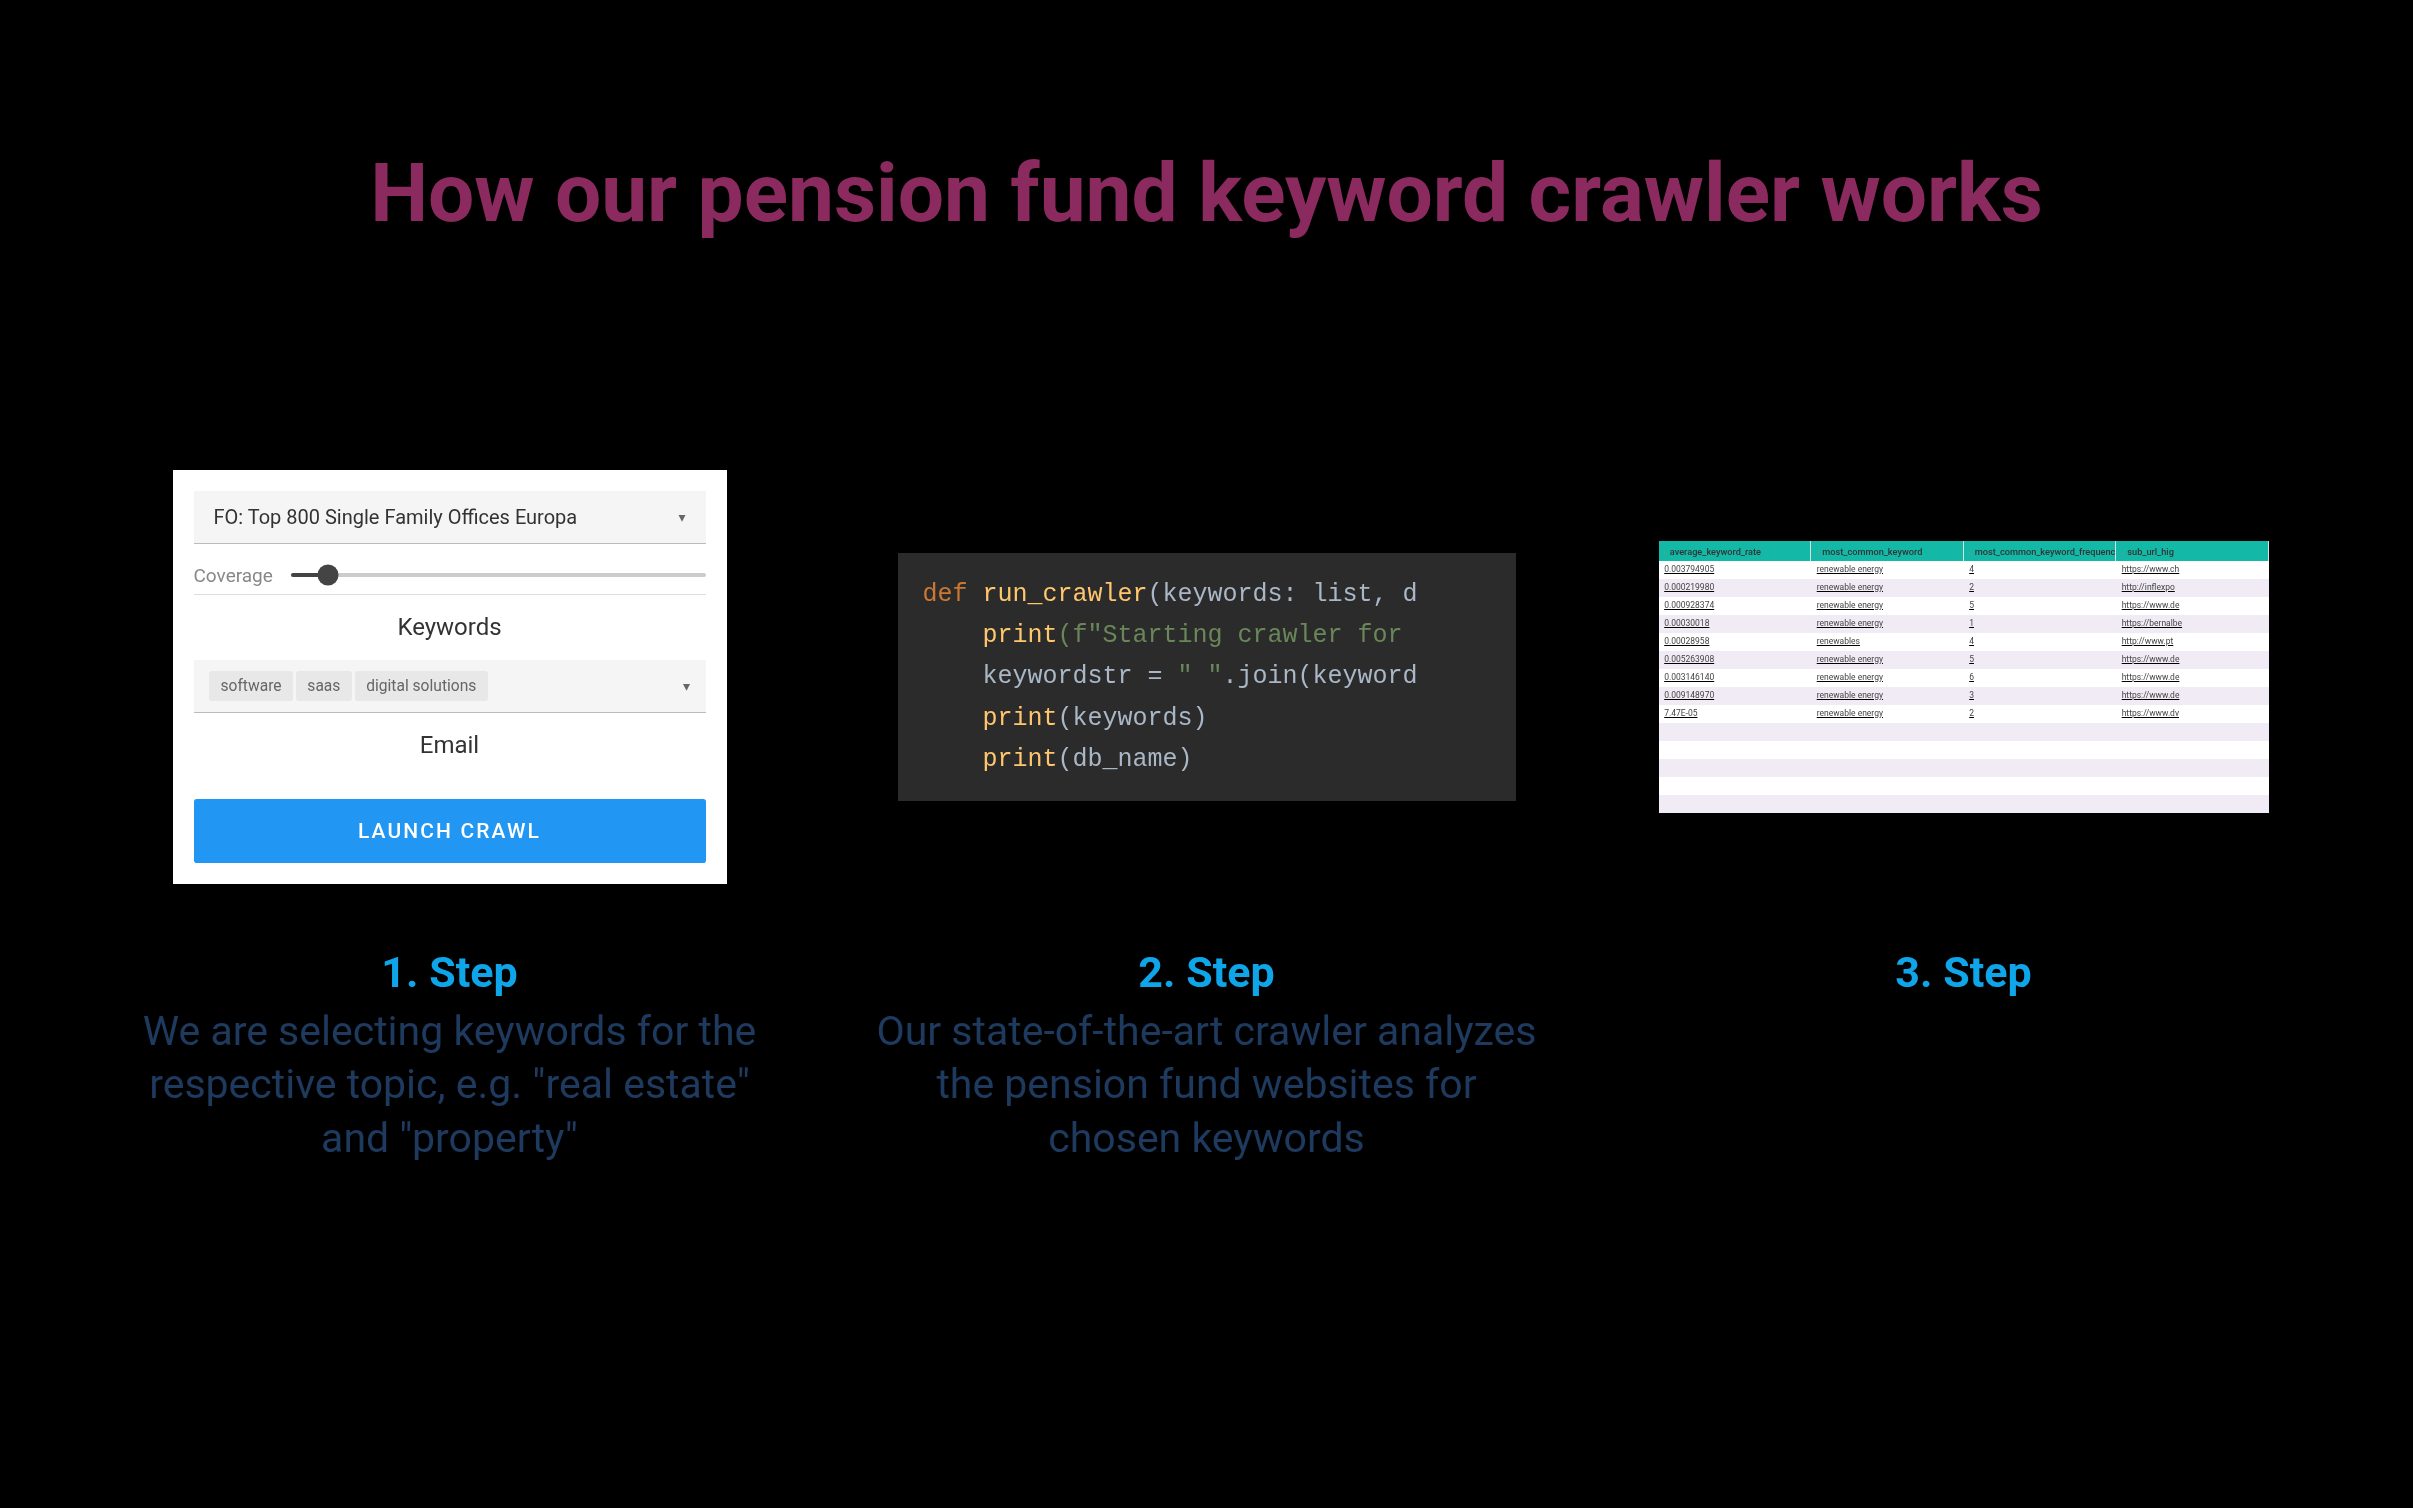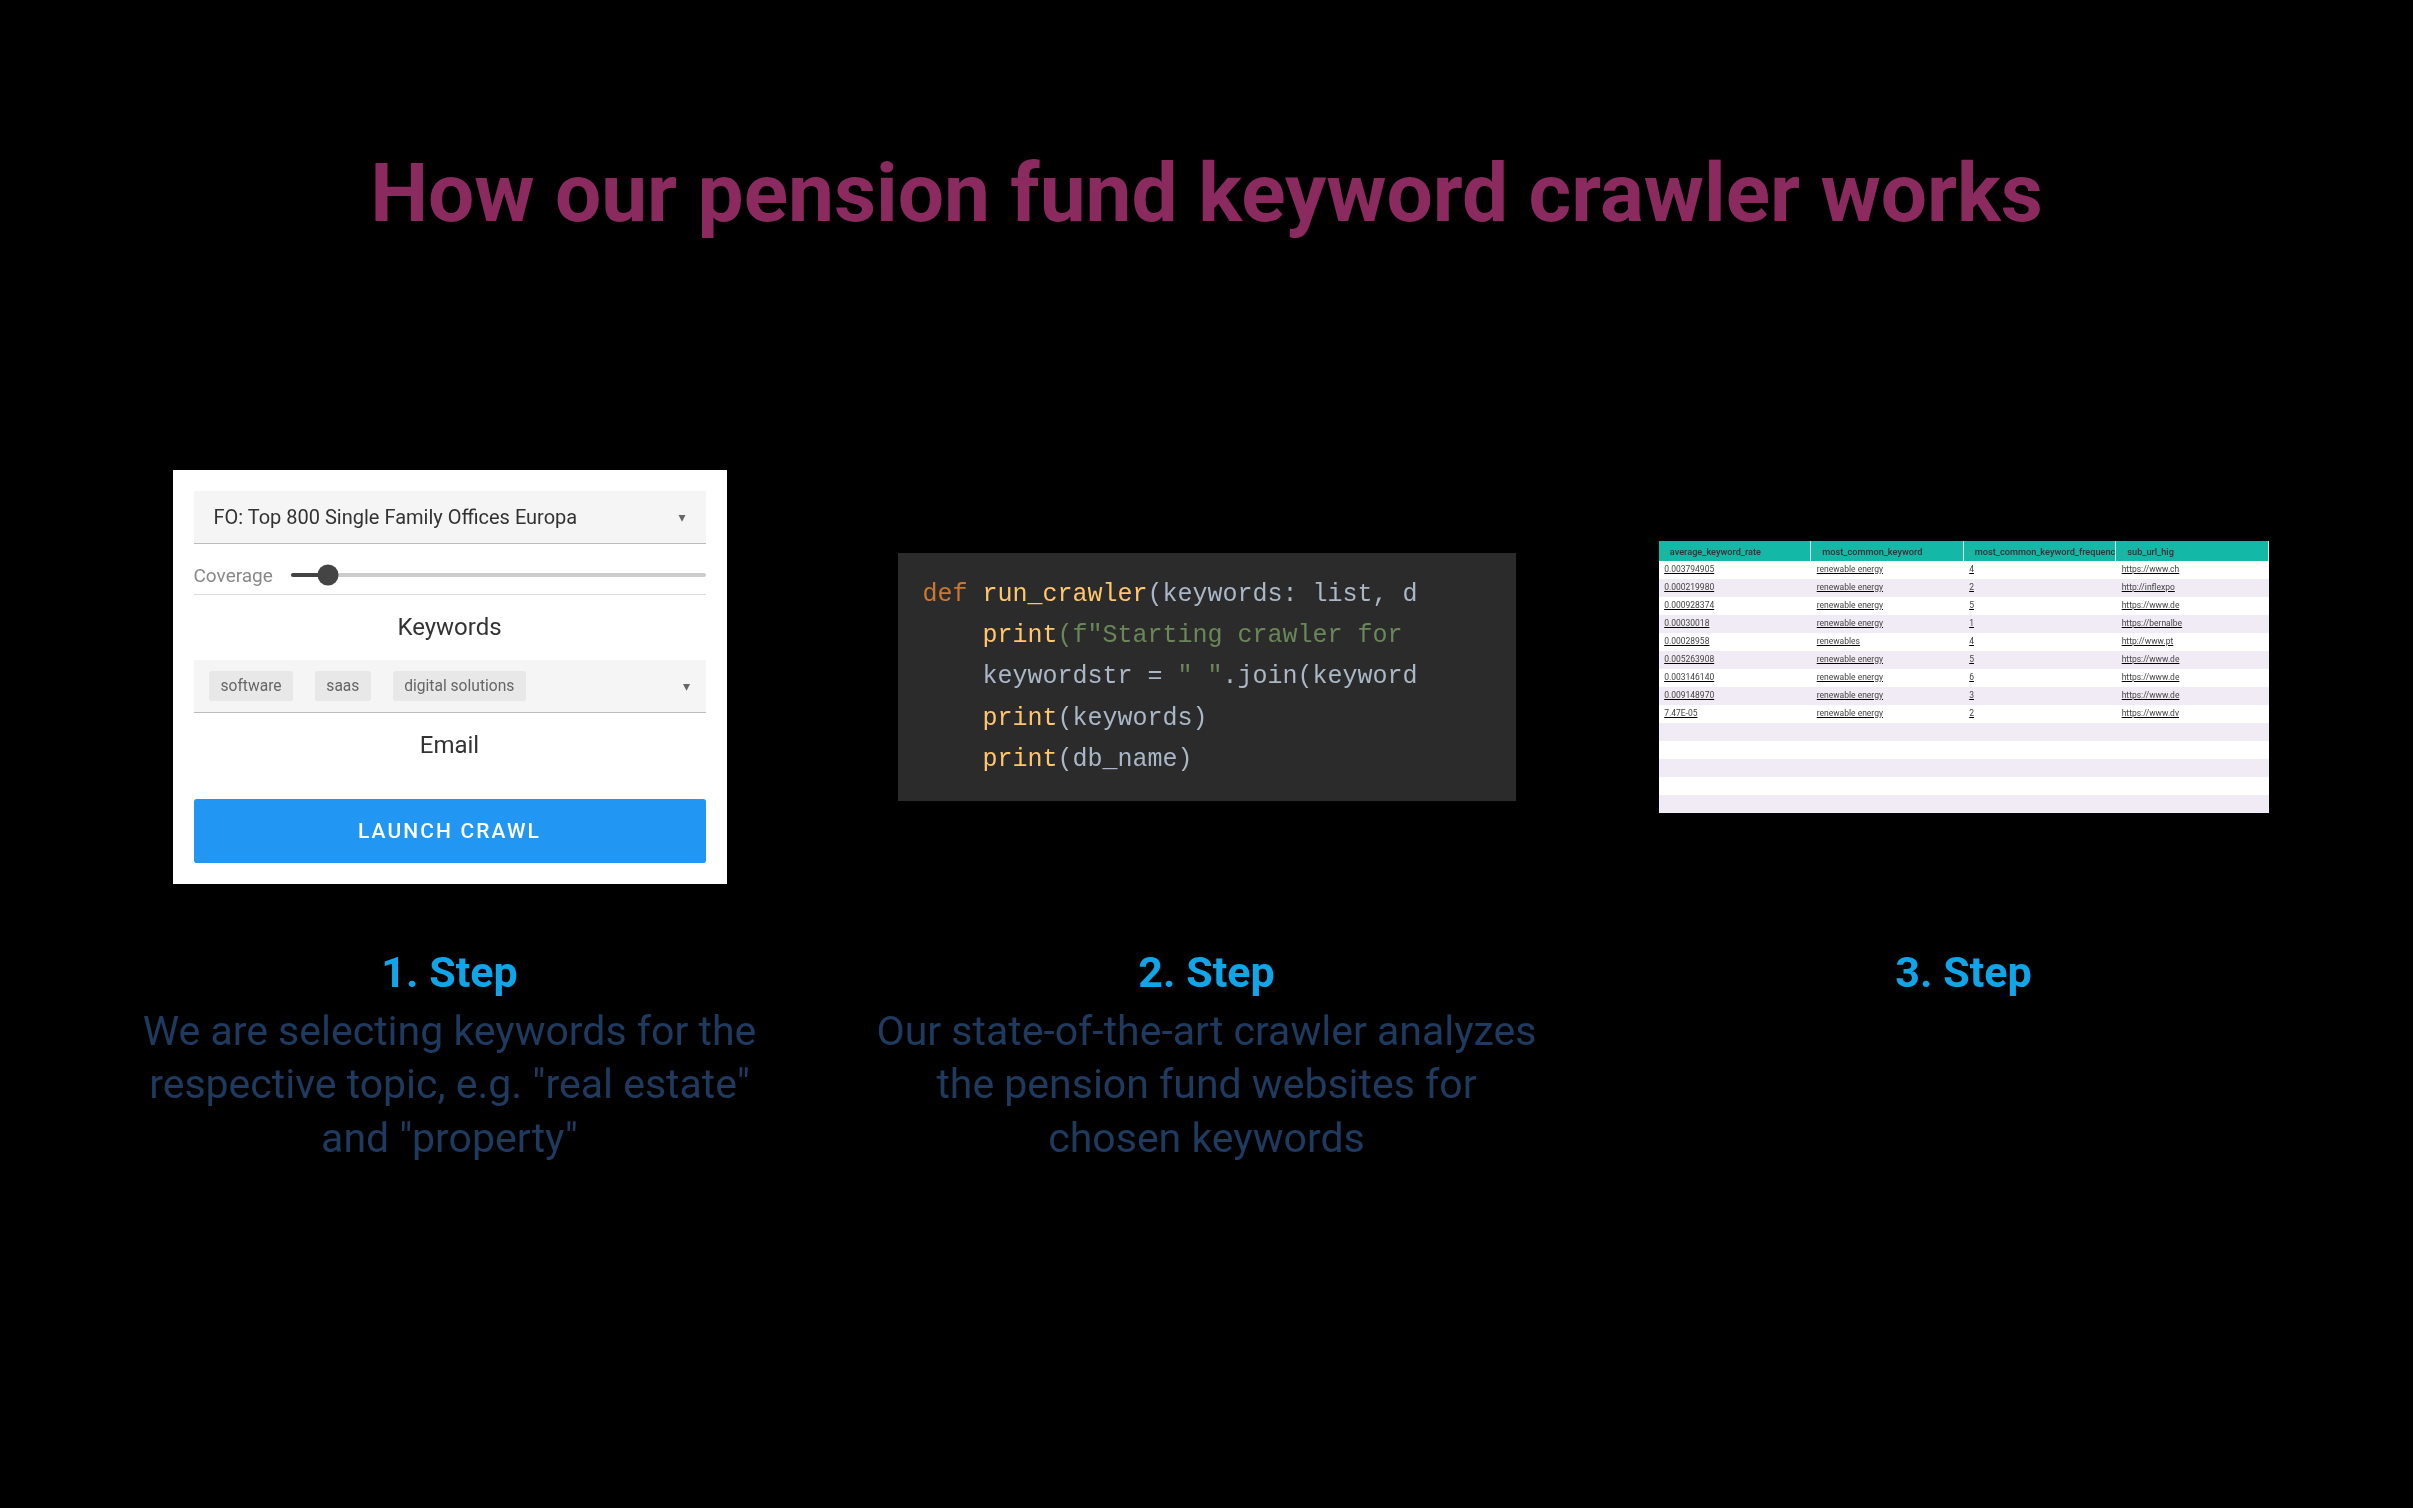--- a/index.html
+++ b/index.html
@@ -121,21 +121,21 @@
     .section-label {
       text-align: center;
       color: #333;
       font-size: 24px;
       margin: 5.7px 0;
     }
     .tags-field {
       background: #f5f5f5;
       padding: 11.4px 15.6px;
       display: flex;
-      gap: 22px;
+      gap: 3px;
       align-items: center;
       border-bottom: 0.7px solid #bbb;
     }
     .tag {
       background: #e8e8e8;
       color: #666;
       font-size: 15.6px;
       padding: 5.7px 11.4px;
       border-radius: 2.8px;
     }

